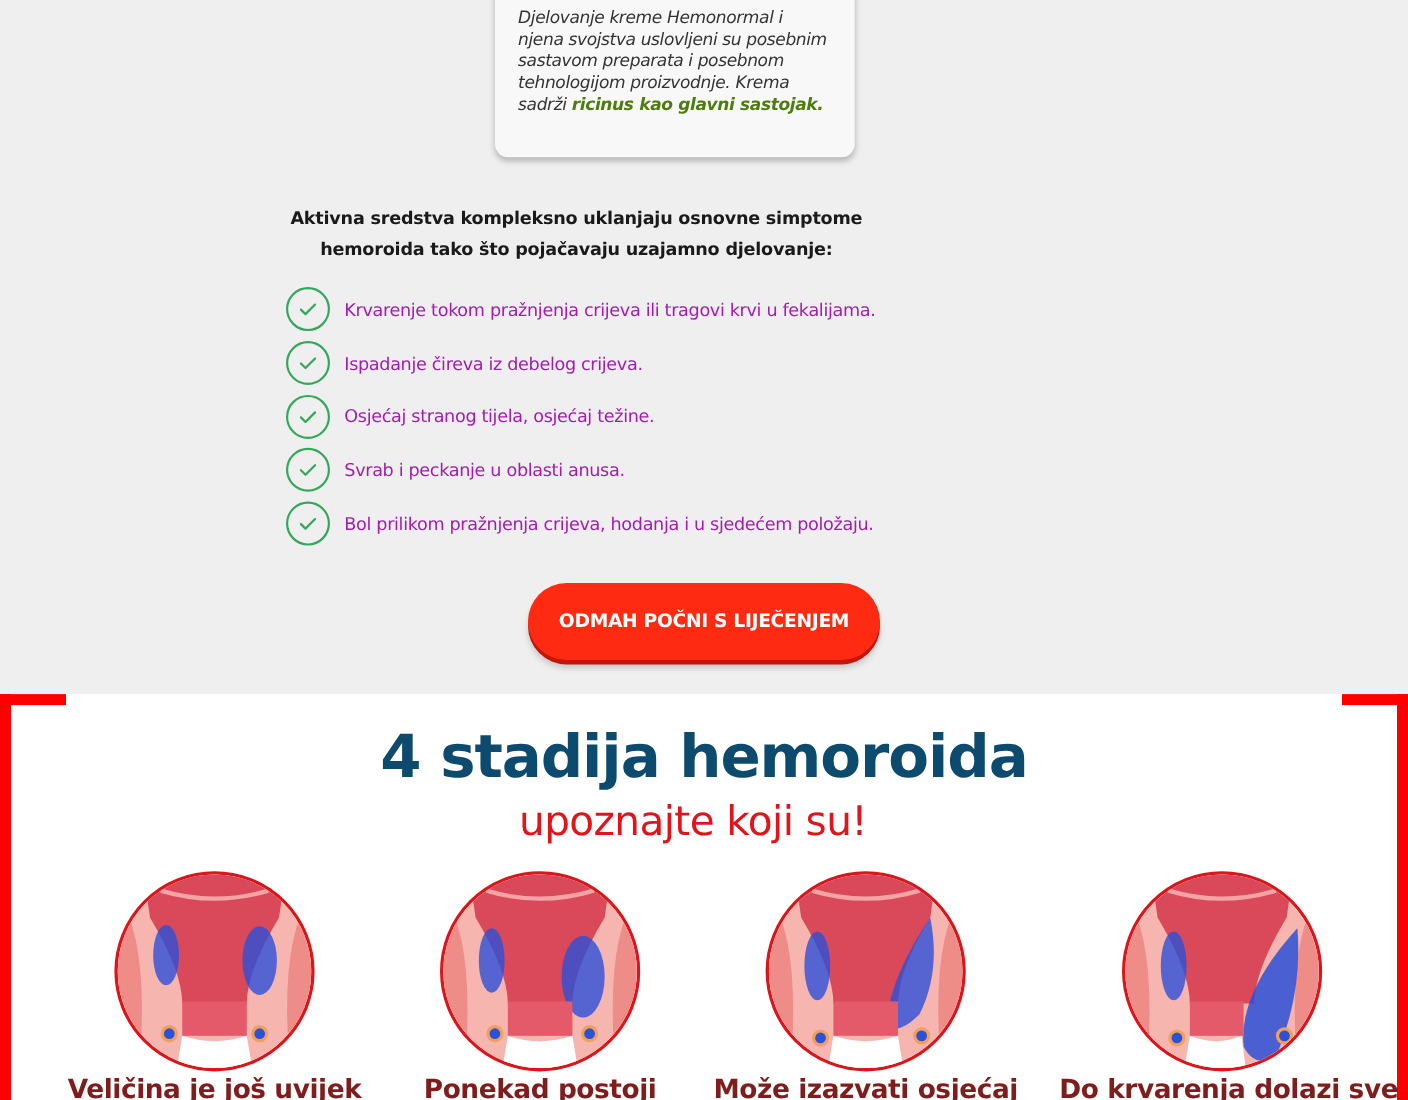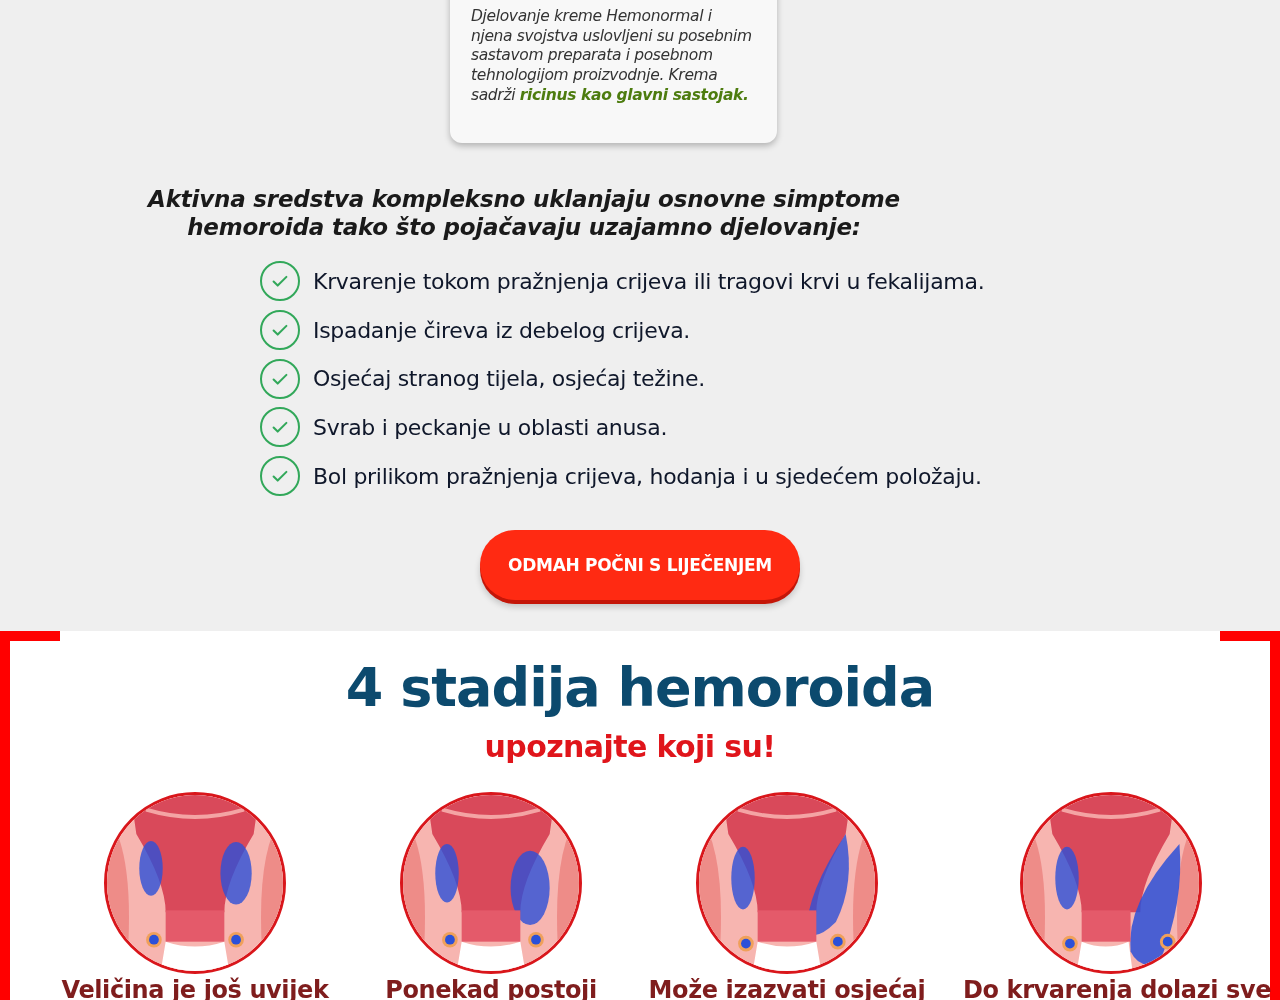--- a/index.html
+++ b/index.html
@@ -14,33 +14,32 @@
     padding: 27px 20px 0 21px;
   }
   .info-card p {
     font-style: italic; font-size: 15.5px; line-height: 19.7px; color: #333;
     font-family: "DejaVu Sans", sans-serif; letter-spacing: -0.35px;
   }
   .info-card .hl { color: #4d7c0f; font-weight: bold; }
 
   .lead {
     position: absolute; left: 0; width: 1048px; top: 185px;
-    text-align: center; font-weight: bold; font-size: 23px; line-height: 28px; color: #1a1a1a;
+    text-align: center; font-weight: bold; font-size: 16px; line-height: 28px; color: #1a1a1a;
     letter-spacing: -0.2px;
-    font-style: italic;
   }
 
   .checklist { position: absolute; left: 260px; top: 257px; list-style: none; }
   .checklist li { display: flex; align-items: center; height: 48.7px; }
   .check {
     width: 40px; height: 40px; border: 2px solid #32a85a; border-radius: 50%;
     display: flex; align-items: center; justify-content: center; margin-right: 13px; flex-shrink: 0;
   }
   .check svg { width: 22px; height: 22px; }
-  .checklist .txt { font-size: 22px; color: #0f172a; letter-spacing: -0.3px; }
+  .checklist .txt { font-size: 16px; color: #a21caf; letter-spacing: -0.3px; }
 
   .cta {
     position: absolute; left: 480px; top: 530px; width: 320px; height: 70px;
     border-radius: 35px; background: #ff2a12; border: none;
     box-shadow: 0 4px 0 #c41608, 0 7px 6px rgba(0,0,0,0.18);
     color: #ffffff; font-weight: bold; font-size: 17px; letter-spacing: -0.3px;
     display: flex; align-items: center; justify-content: center; cursor: pointer;
     font-family: "DejaVu Sans", sans-serif;
   }
 
@@ -48,21 +47,21 @@
   .stages {
     position: absolute; left: 0; top: 631px; width: 1280px; height: 369px; background: #fff;
   }
   .frame { position: absolute; background: #ff0000; }
   .title-big {
     position: absolute; left: 0; width: 1280px; top: 656px; text-align: center;
     color: #0c4a6e; font-weight: bold; font-size: 54px; line-height: 64px; letter-spacing: -1px;
   }
   .title-sub {
     position: absolute; left: 0; width: 1260px; top: 727px; text-align: center;
-    color: #e0151b; font-weight: bold; font-size: 30px; line-height: 40px; letter-spacing: -0.6px;
+    color: #e0151b; font-weight: normal; font-size: 37px; line-height: 40px; letter-spacing: -0.6px;
   }
   .stage { position: absolute; top: 792px; width: 296px; text-align: center; }
   .stage .circle {
     width: 182px; height: 182px; margin: 0 auto; border-radius: 50%;
     border: 3px solid #d9161b; overflow: hidden; position: relative; background: #fff;
   }
   .stage .caption {
     margin-top: 2px; font-weight: bold; font-size: 24px; color: #7f1d1d; letter-spacing: -0.4px; white-space: nowrap;
   }
 </style>

